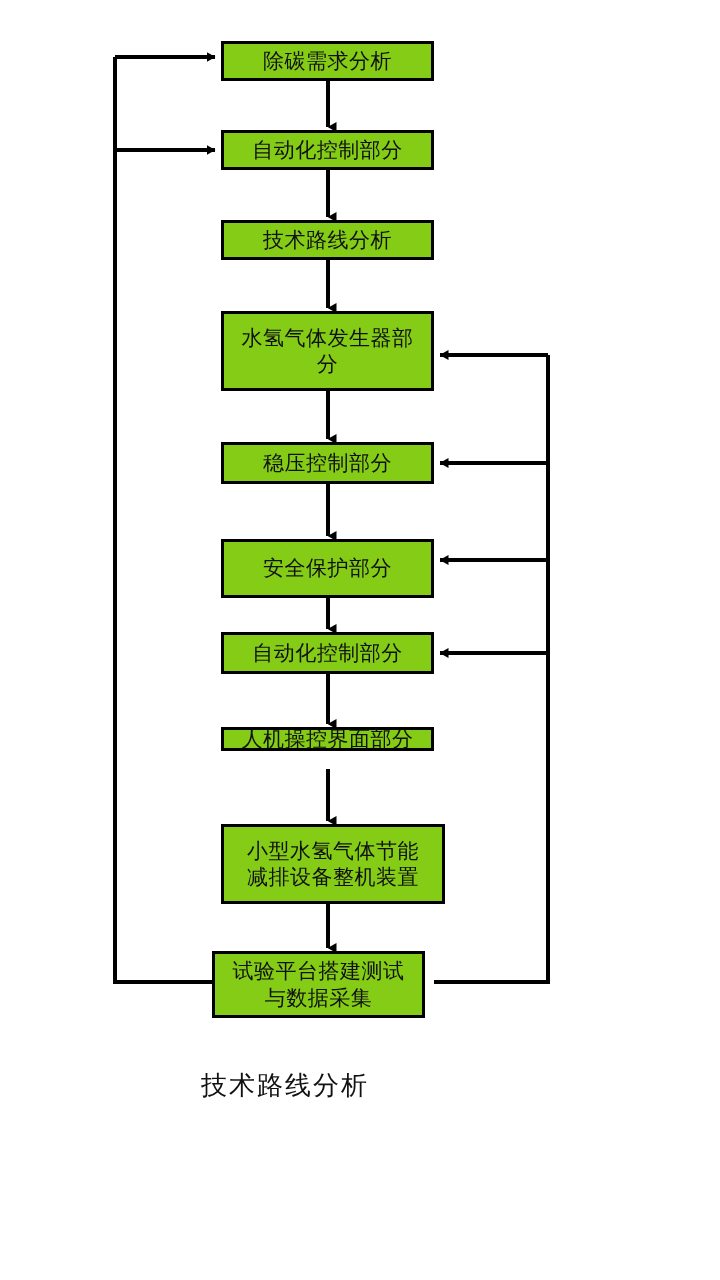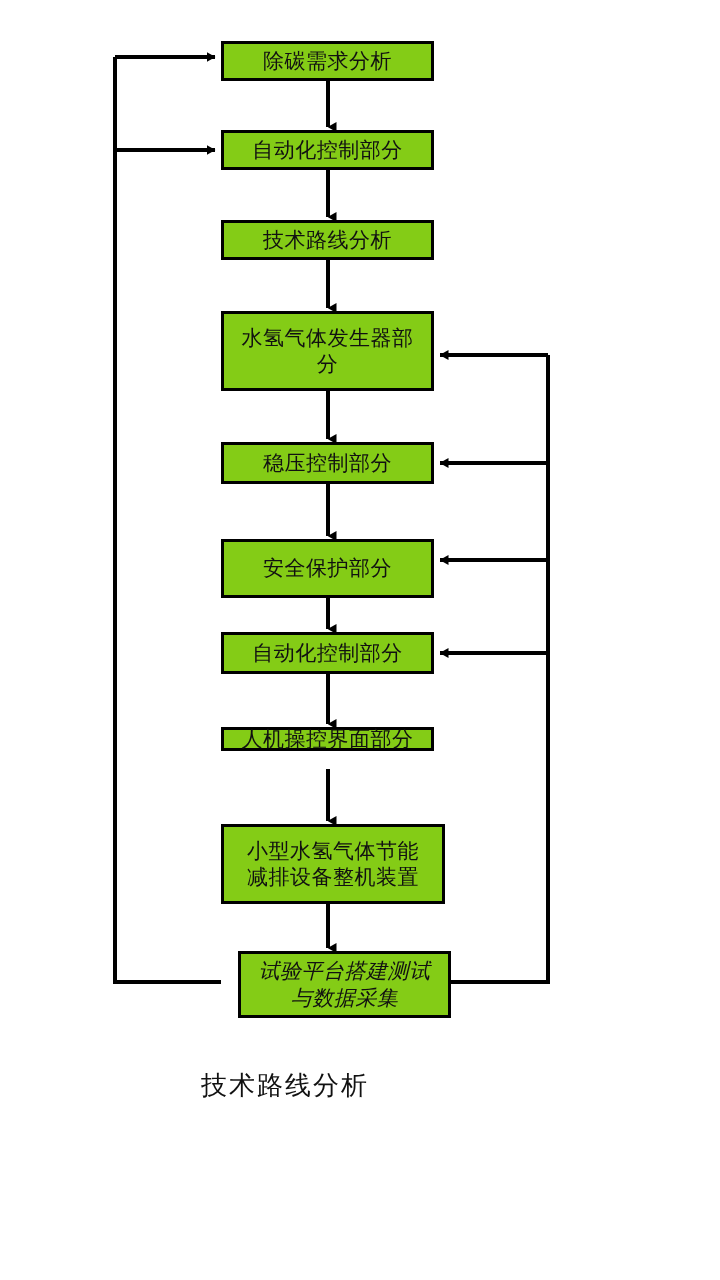--- a/index.html
+++ b/index.html
@@ -117,19 +117,19 @@
   <div class="node-box" id="box-7" style="left: 221px; top: 632px; width: 213px; height: 42px;">
     <span class="node-label">自动化控制部分</span>
   </div>
   <div class="node-box" id="box-8" style="left: 221px; top: 727px; width: 213px; height: 24px;">
     <span class="node-label">人机操控界面部分</span>
   </div>
   <div class="node-box" id="box-9" style="left: 221px; top: 824px; width: 224px; height: 80px;">
     <span class="node-label">小型水氢气体节能
 减排设备整机装置</span>
   </div>
-  <div class="node-box" id="box-10" style="left: 238px; top: 951px; width: 213px; height: 67px; font-style: italic;">
+  <div class="node-box" id="box-10" style="left: 212px; top: 951px; width: 213px; height: 67px;">
     <span class="node-label">试验平台搭建测试
 与数据采集</span>
   </div>
 
   <div id="caption">技术路线分析</div>
 </div>
 
 </body></html>

